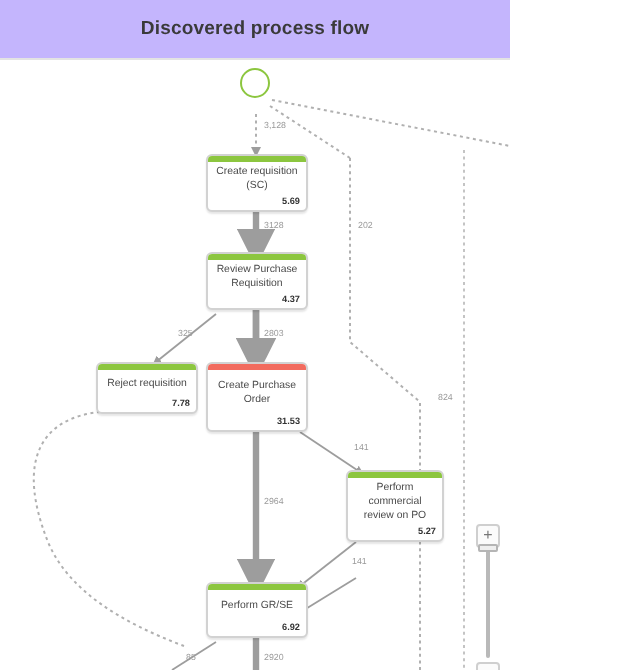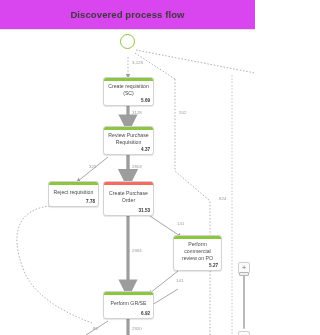--- a/index.html
+++ b/index.html
@@ -6,21 +6,21 @@
   body{
     width:255px;height:335px;
     background:#ffffff;
     font-family:"Liberation Sans",sans-serif;
     overflow:hidden;
     position:relative;
   }
   
   .header{
     position:absolute;left:0;top:0;width:255px;height:30px;
-    background:#d946ef;
+    background:#c4b5fd;
     border-bottom:1px solid #e3e3e3;
     display:flex;align-items:center;justify-content:center;
     box-sizing:border-box;
   }
   .header-title{
     font-size:9.5px;font-weight:bold;color:#3a3a3a;letter-spacing:.1px;
   }
   
   .canvas{
     position:absolute;left:0;top:31px;width:255px;height:304px;

